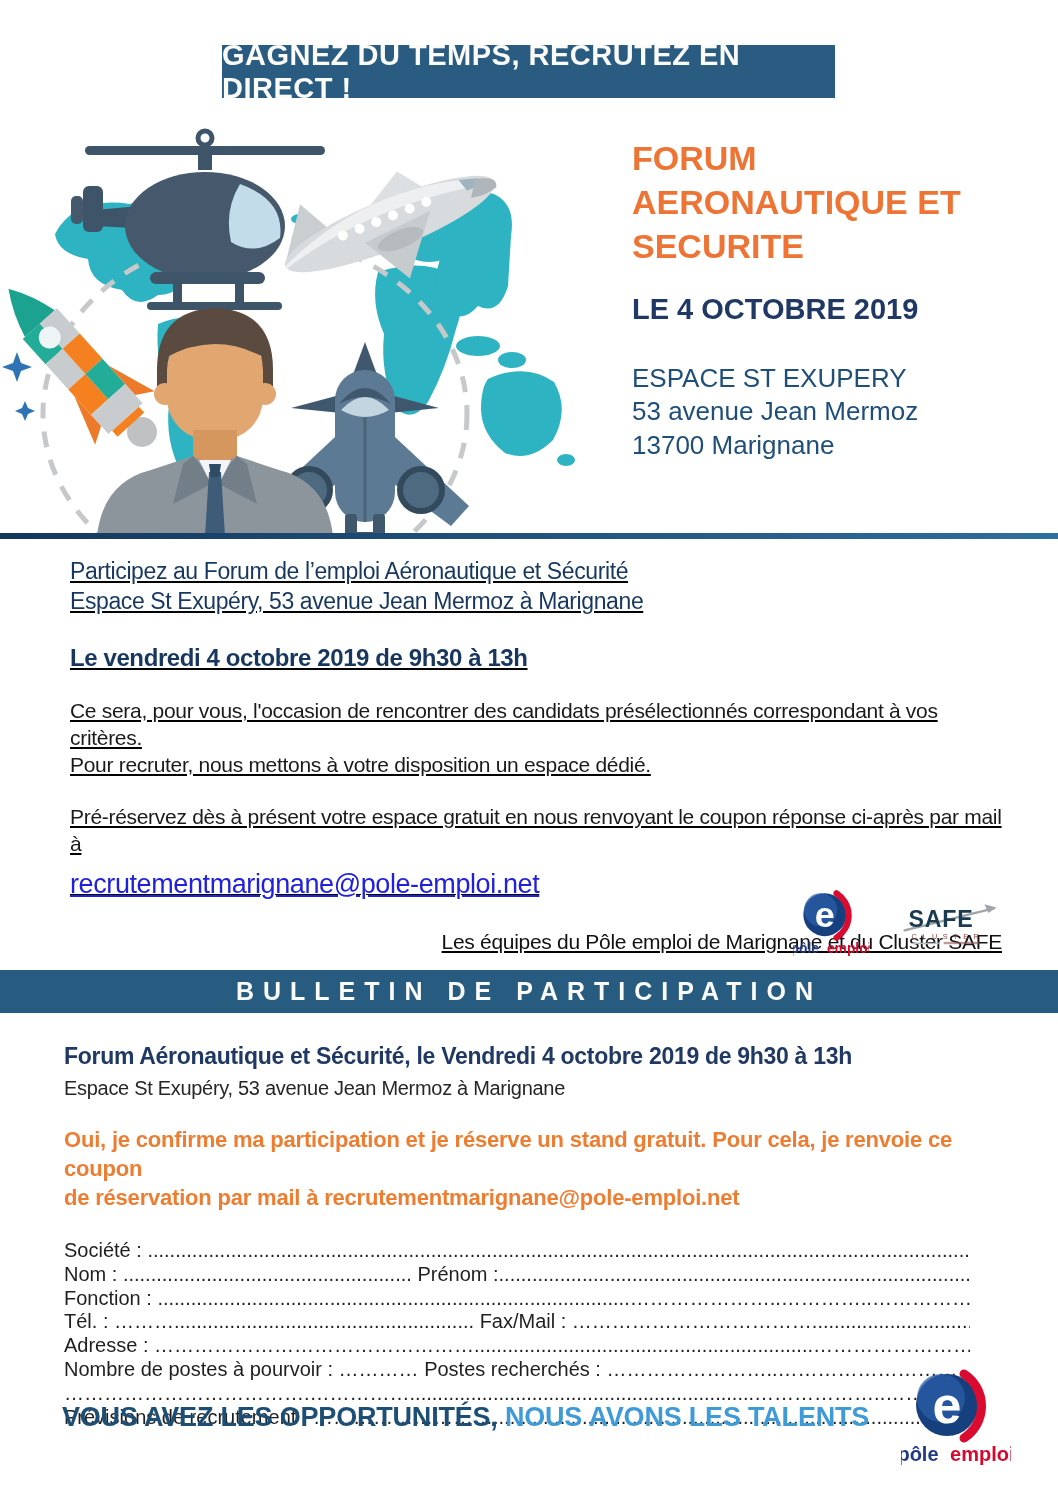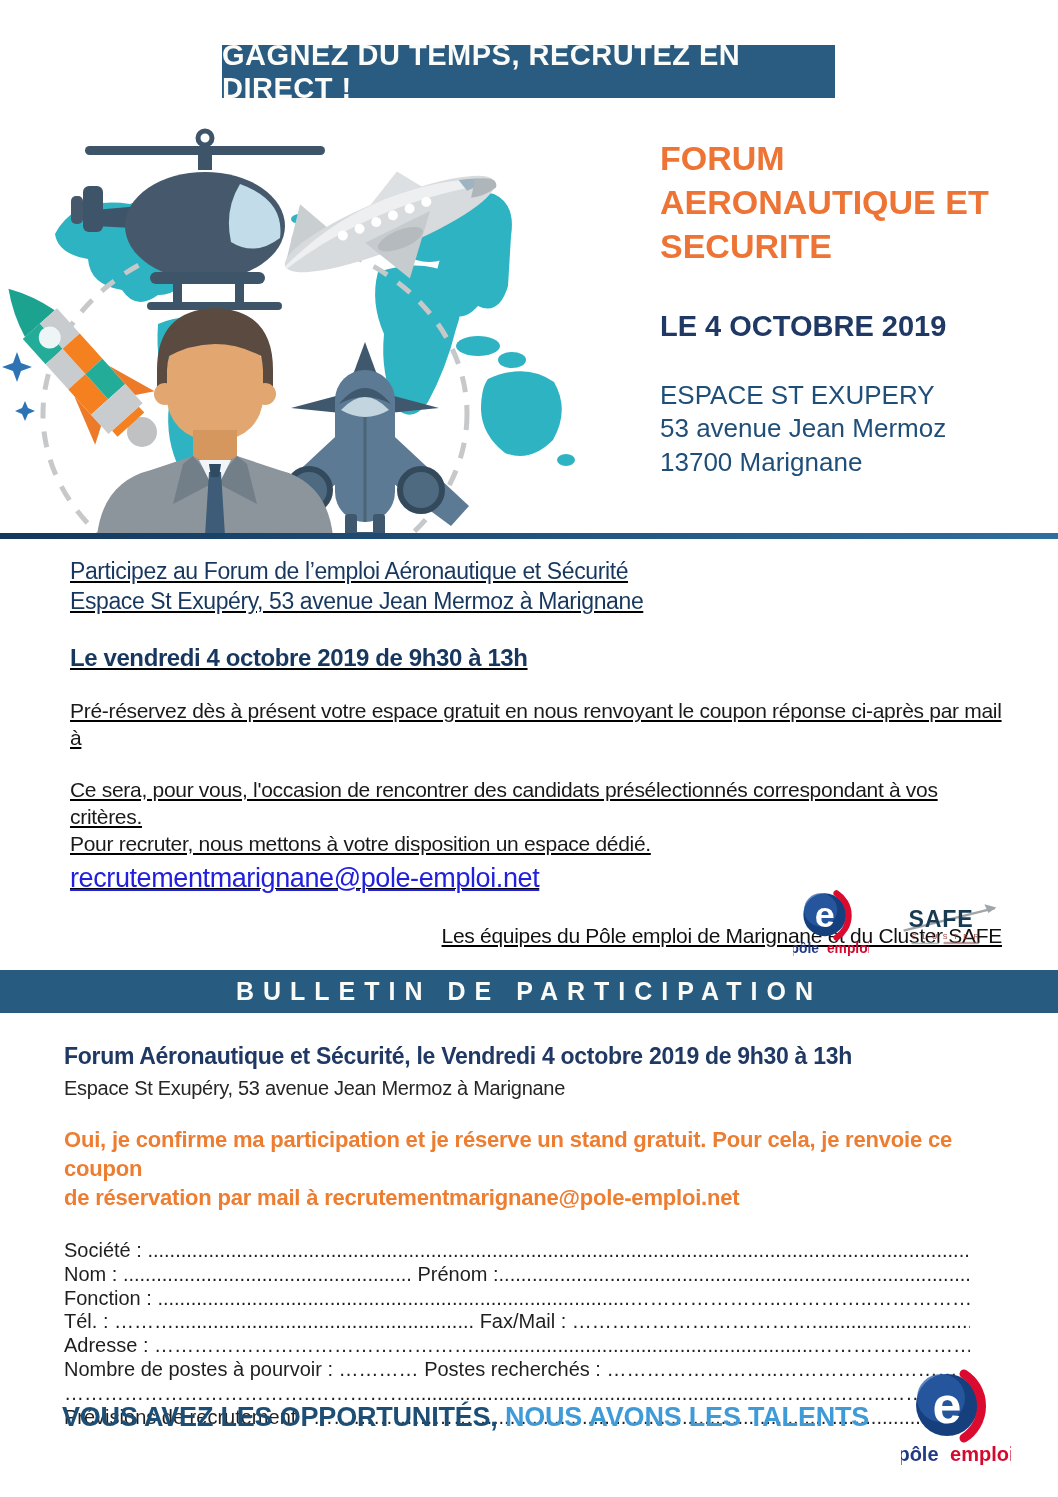--- a/index.html
+++ b/index.html
@@ -11,36 +11,36 @@
 
   
   .banner { left: 222px; top: 45px; width: 613px; height: 53px; background: #2A5B80;
             color: #FBFBF8; font-weight: bold; font-size: 29px; letter-spacing: .5px;
             display: flex; align-items: center; justify-content: center; }
 
   
   .hero-illustration { left: 0; top: 124px; width: 645px; height: 412px; }
 
   
-  .hero-text { left: 660px; top: 136px; width: 394px; }
+  .hero-text { left: 632px; top: 136px; width: 394px; }
   .hero-title { color: #ED7434; font-size: 34px; font-weight: bold; line-height: 1.3; }
-  .hero-date { color: #1F3864; font-size: 29px; font-weight: bold; margin-top: 41px; }
+  .hero-date { color: #1F3864; font-size: 29px; font-weight: bold; margin-top: 24px; }
   .hero-venue { color: #1F4E79; font-size: 26px; line-height: 1.3; margin-top: 36px; }
 
   .preline { white-space: pre-line; }
 
   .divider { left: 0; top: 533px; width: 1058px; height: 6px;
              background: linear-gradient(90deg, #14375C, #2F6E9E); }
 
   
   .intro { left: 70px; top: 556px; width: 940px; text-decoration: underline; }
   .intro-h { color: #17375E; font-size: 23px; line-height: 30px; letter-spacing: -0.4px; }
   .schedule { color: #17375E; font-size: 24px; font-weight: bold; margin-top: 28px; letter-spacing: -0.4px; }
   .body-text { color: #1a1a1a; font-size: 21px; line-height: 27px; margin-top: 25px; letter-spacing: -0.3px; }
-  .email-line { margin-top: 6px; }
+  .email-line { margin-top: 12px; }
   .email { color: #2121DD; font-size: 27px; text-decoration: underline; letter-spacing: -0.4px; }
   .signature { color: #111; font-size: 21px; text-align: right; width: 932px; margin-top: 30px; letter-spacing: -0.3px; }
 
   
   .pe-logo-mid { left: 793px; top: 886px; width: 76px; height: 74px; }
   .safe-logo { left: 902px; top: 896px; width: 96px; height: 58px; }
 
   
   .band { left: 0; top: 970px; width: 1058px; height: 43px; background: #275C80;
           color: #FAFAF7; font-size: 25px; font-weight: bold; letter-spacing: 9px;
@@ -186,23 +186,23 @@
 53 avenue Jean Mermoz
 13700 Marignane</div>
   </div>
 
   <div class="abs divider"></div>
 
   <div class="abs intro">
     <div class="intro-h">Participez au Forum de l’emploi Aéronautique et Sécurité</div>
     <div class="intro-h">Espace St Exupéry, 53 avenue Jean Mermoz à Marignane</div>
     <div class="schedule">Le vendredi 4 octobre 2019 de 9h30 à 13h</div>
-    <div class="body-text">Pré-réservez dès à présent votre espace gratuit en nous renvoyant le coupon réponse ci-après par mail à</div>
     <div class="body-text preline">Ce sera, pour vous, l'occasion de rencontrer des candidats présélectionnés correspondant à vos critères.
 Pour recruter, nous mettons à votre disposition un espace dédié.</div>
+    <div class="body-text">Pré-réservez dès à présent votre espace gratuit en nous renvoyant le coupon réponse ci-après par mail à</div>
     <div class="email-line">
       <a class="email" href="#">recrutementmarignane@pole-emploi.net</a>
     </div>
     <div class="signature">Les équipes du Pôle emploi de Marignane et du Cluster SAFE</div>
   </div>
 
   <svg class="abs pe-logo-mid" viewBox="0 0 110 100" aria-hidden="true">
     <circle cx="46" cy="38" r="31" fill="#16407D"></circle>
     <circle cx="40" cy="31" r="24" fill="#2A5CA8" opacity="0.75"></circle>
     <path d="M63,7 A38,38 0 0 1 63,71" stroke="#DB0A2F" stroke-width="9" fill="none" stroke-linecap="round"></path>

